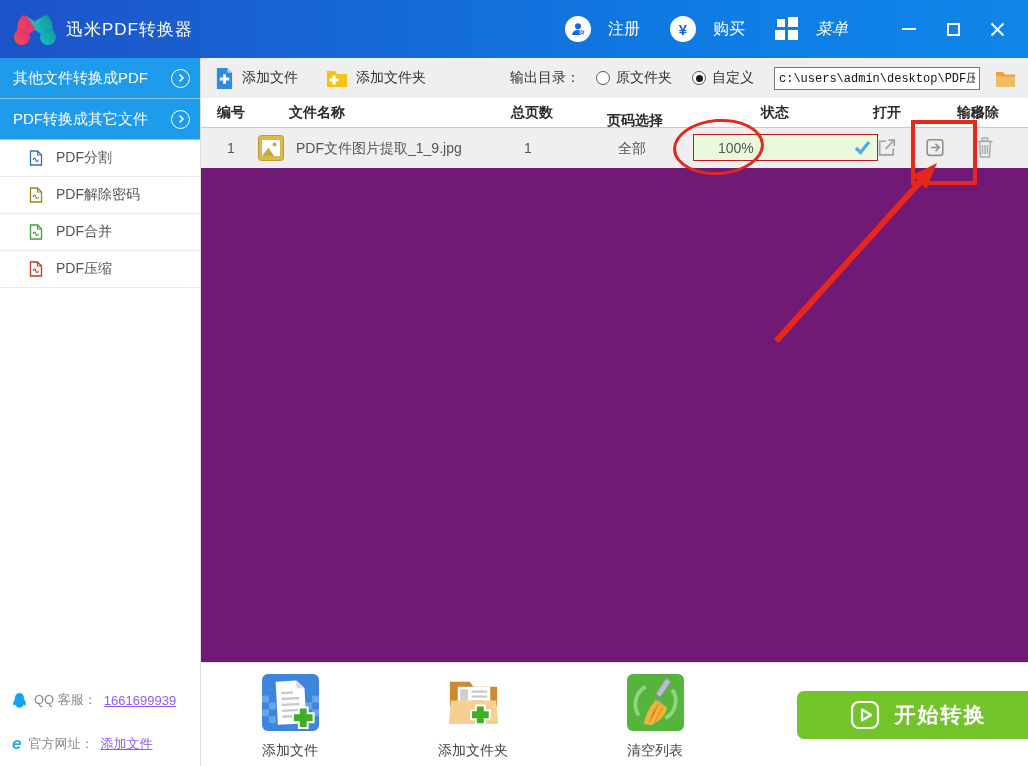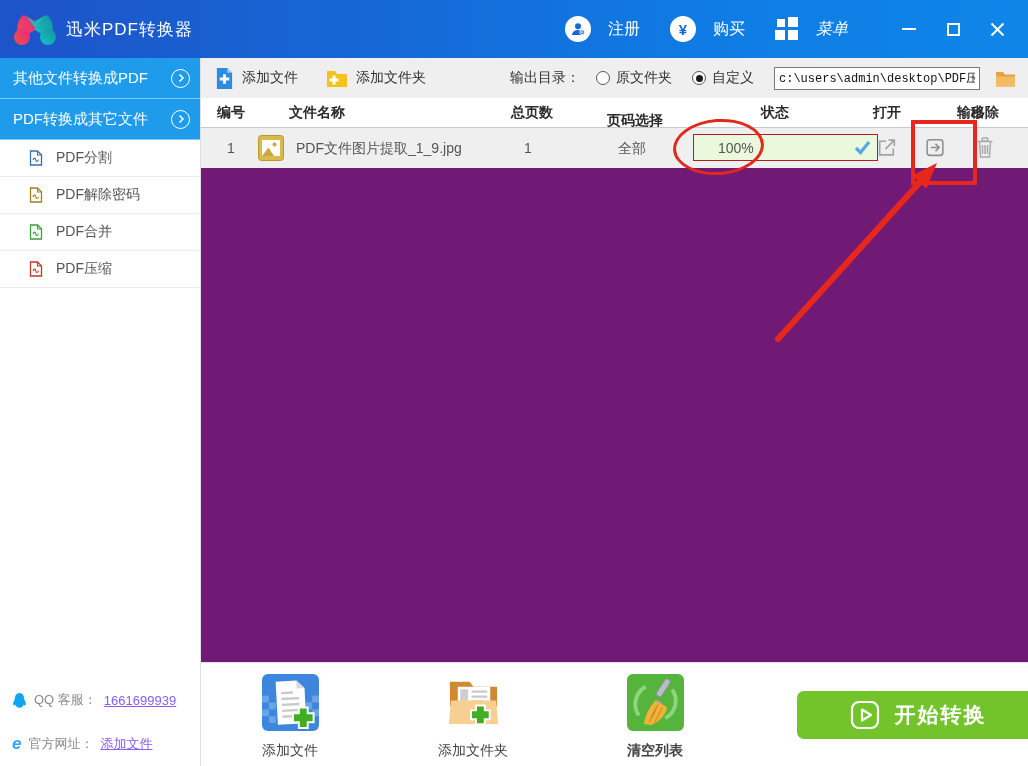--- a/index.html
+++ b/index.html
@@ -342,21 +342,21 @@
           <g stroke="#c9c9c9" stroke-width="2.4">
             <path d="M27 18 h16 M27 23 h16 M27 28 h12"></path>
           </g>
           <path d="M6 27 L52 27 L54 51 L4 51 Z" fill="#f8cf92"></path>
           <path d="M36 31 v21 M25.5 41.5 h21" stroke="#fff" stroke-width="11"></path>
           <path d="M36 33 v17 M27.5 41.5 h17" stroke="#3fae22" stroke-width="7"></path>
         </svg>
         <span class="blabel">添加文件夹</span>
       </div>
 
-      <div class="bigbtn" style="left:402px;font-weight:bold;">
+      <div class="bigbtn" style="left:402px;">
         <svg width="57" height="57" viewBox="0 0 58 58">
           <rect width="58" height="58" rx="6" fill="#55b43c"></rect>
           <path d="M12 42 A20 20 0 0 1 19 13" stroke="#8fd47f" stroke-width="4" fill="none"></path>
           <path d="M46 16 A20 20 0 0 1 39 45" stroke="#8fd47f" stroke-width="4" fill="none"></path>
           <rect x="34" y="4" width="6" height="20" rx="2.5" fill="#b8bec6" stroke="#8d949c" stroke-width="1" transform="rotate(33 37 14)"></rect>
           <path d="M27 26 L39 33 L33 27 Z" fill="#9aa1a9"></path>
           <path d="M17 51 Q20 36 29 27 L41 34 Q38 46 25 52 Z" fill="#f2b23a"></path>
           <g stroke="#d89a28" stroke-width="1.6">
             <path d="M23 49 Q26 39 32 31 M28 50 Q32 42 36 34"></path>
           </g>

